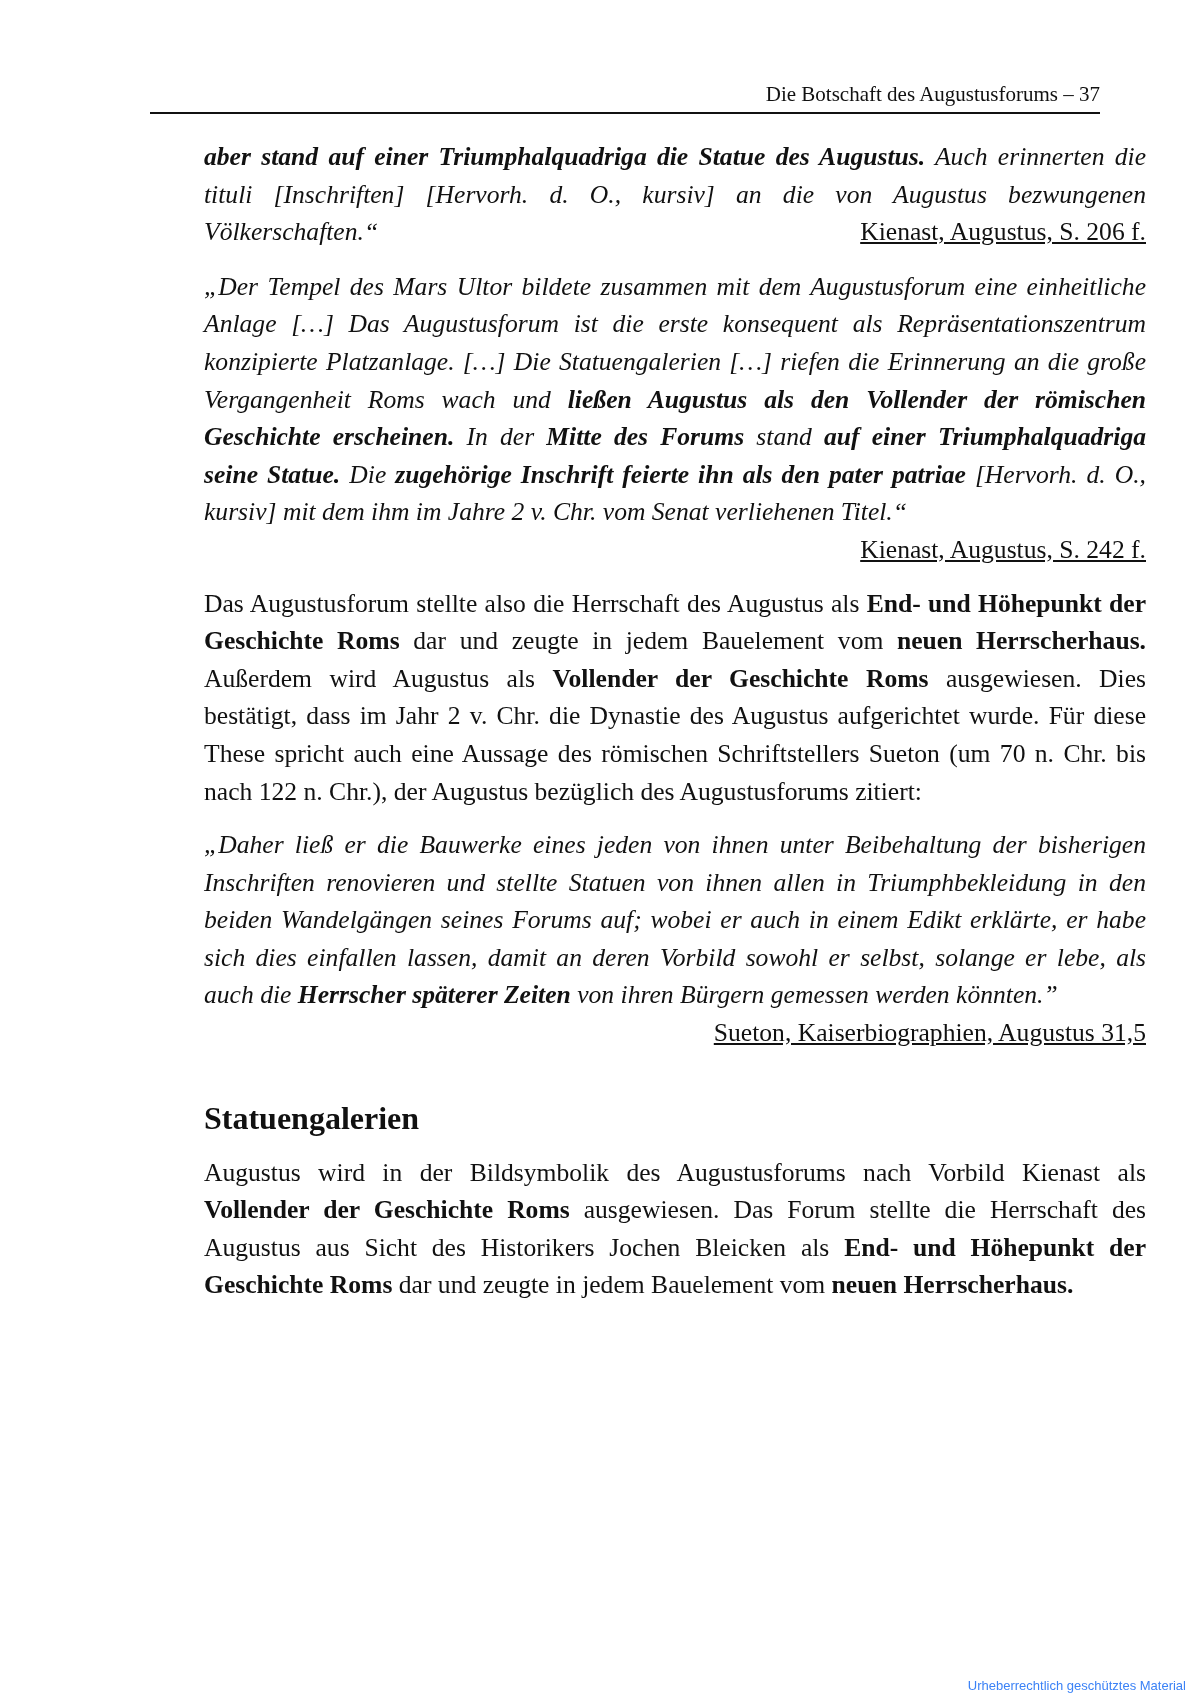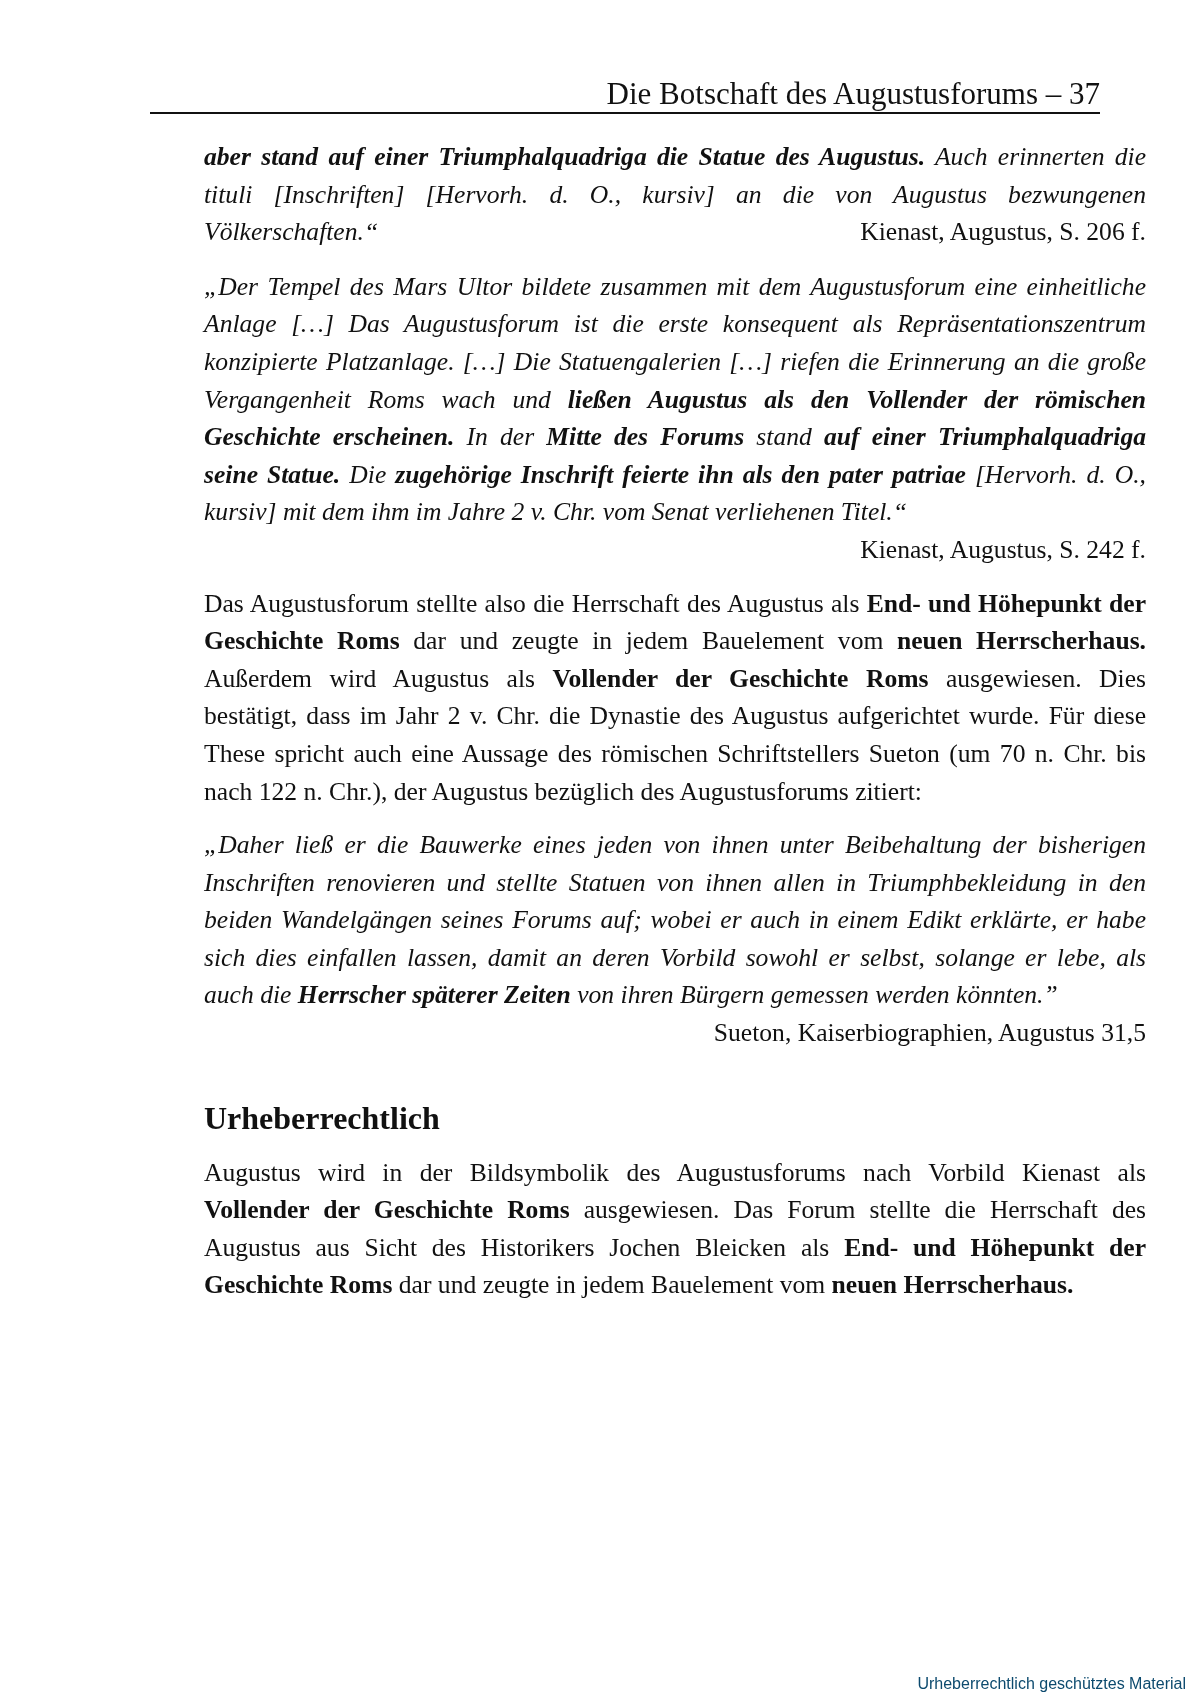--- a/index.html
+++ b/index.html
@@ -16,21 +16,21 @@
       overflow: hidden;
     }
     .header {
       position: absolute;
       left: 150px;
       top: 80px;
       width: 950px;
       height: 32px;
       border-bottom: 2px solid #111;
       text-align: right;
-      font-size: 31px;
+      font-size: 21px;
       line-height: 28px;
     }
     .content {
       position: absolute;
       left: 156px;
       top: 138px;
       width: 942px;
       margin-left: 48px;
     }
     p {
@@ -41,37 +41,38 @@
     }
     p.quote {
       font-style: italic;
     }
     p.quote b {
       font-style: italic;
     }
     .source {
       font-style: normal;
       float: right;
+      text-decoration: underline;
     }
     .gap-quote { height: 17px; }
     .gap-para { height: 16px; }
     .gap-big { height: 30px; }
     h2 {
       margin: 0;
       font-size: 32px;
       line-height: 40px;
       font-weight: bold;
     }
     .watermark {
       position: absolute;
       right: 14px;
       bottom: 10px;
       font-family: "Liberation Sans", sans-serif;
-      font-size: 16px;
-      color: #0c4a6e;
+      font-size: 13px;
+      color: #3b82f6;
     }
     .clearfix::after { content: ""; display: block; clear: both; }
   </style>
 </head>
 <body>
 
 <div class="header">
   <span>Die Botschaft des Augustusforums – 37</span>
 </div>
 
@@ -89,21 +90,21 @@
 
   <div class="gap-para"></div>
 
   <p class="quote clearfix"><span>„Daher ließ er die Bauwerke eines jeden von ihnen unter Beibehaltung der bisherigen Inschriften renovieren und stellte Statuen von ihnen allen in Triumphbekleidung in den beiden Wandelgängen seines Forums auf; wobei er auch in einem Edikt erklärte, er habe sich dies einfallen lassen, damit an deren Vorbild sowohl er selbst, solange er lebe, als auch die </span><b>Herrscher späterer Zeiten</b><span> von ihren Bürgern gemessen werden könnten.”</span><span class="source">Sueton, Kaiserbiographien, Augustus 31,5</span></p>
 
   <div class="gap-para"></div>
 
 
   <div class="gap-big"></div>
 
-  <h2>Urheberrechtlich</h2>
+  <h2>Statuengalerien</h2>
 
   <div class="gap-para"></div>
 
   <p><span>Augustus wird in der Bildsymbolik des Augustusforums nach Vorbild Kienast als </span><b>Vollender der Geschichte Roms</b><span> ausgewiesen. Das Forum stellte die Herrschaft des Augustus aus Sicht des Historikers Jochen Bleicken als </span><b>End- und Höhepunkt der Geschichte Roms</b><span> dar und zeugte in jedem Bauelement vom </span><b>neuen Herrscherhaus.</b></p>
 
 </div>
 
 <div class="watermark">Urheberrechtlich geschütztes Material</div>
 
 </body></html>

